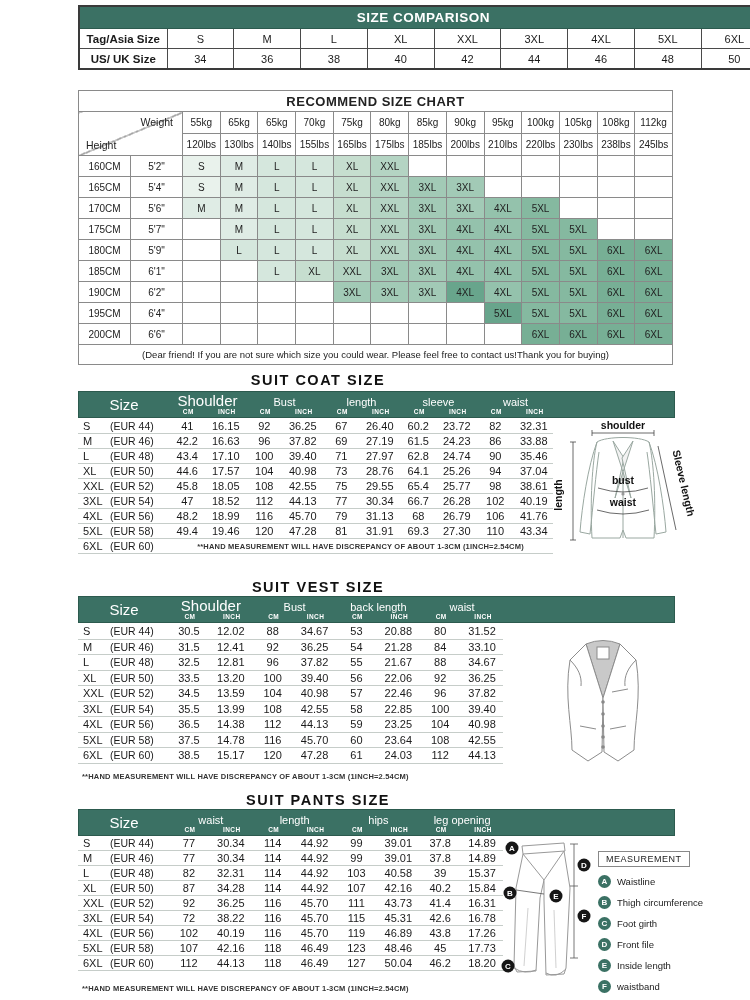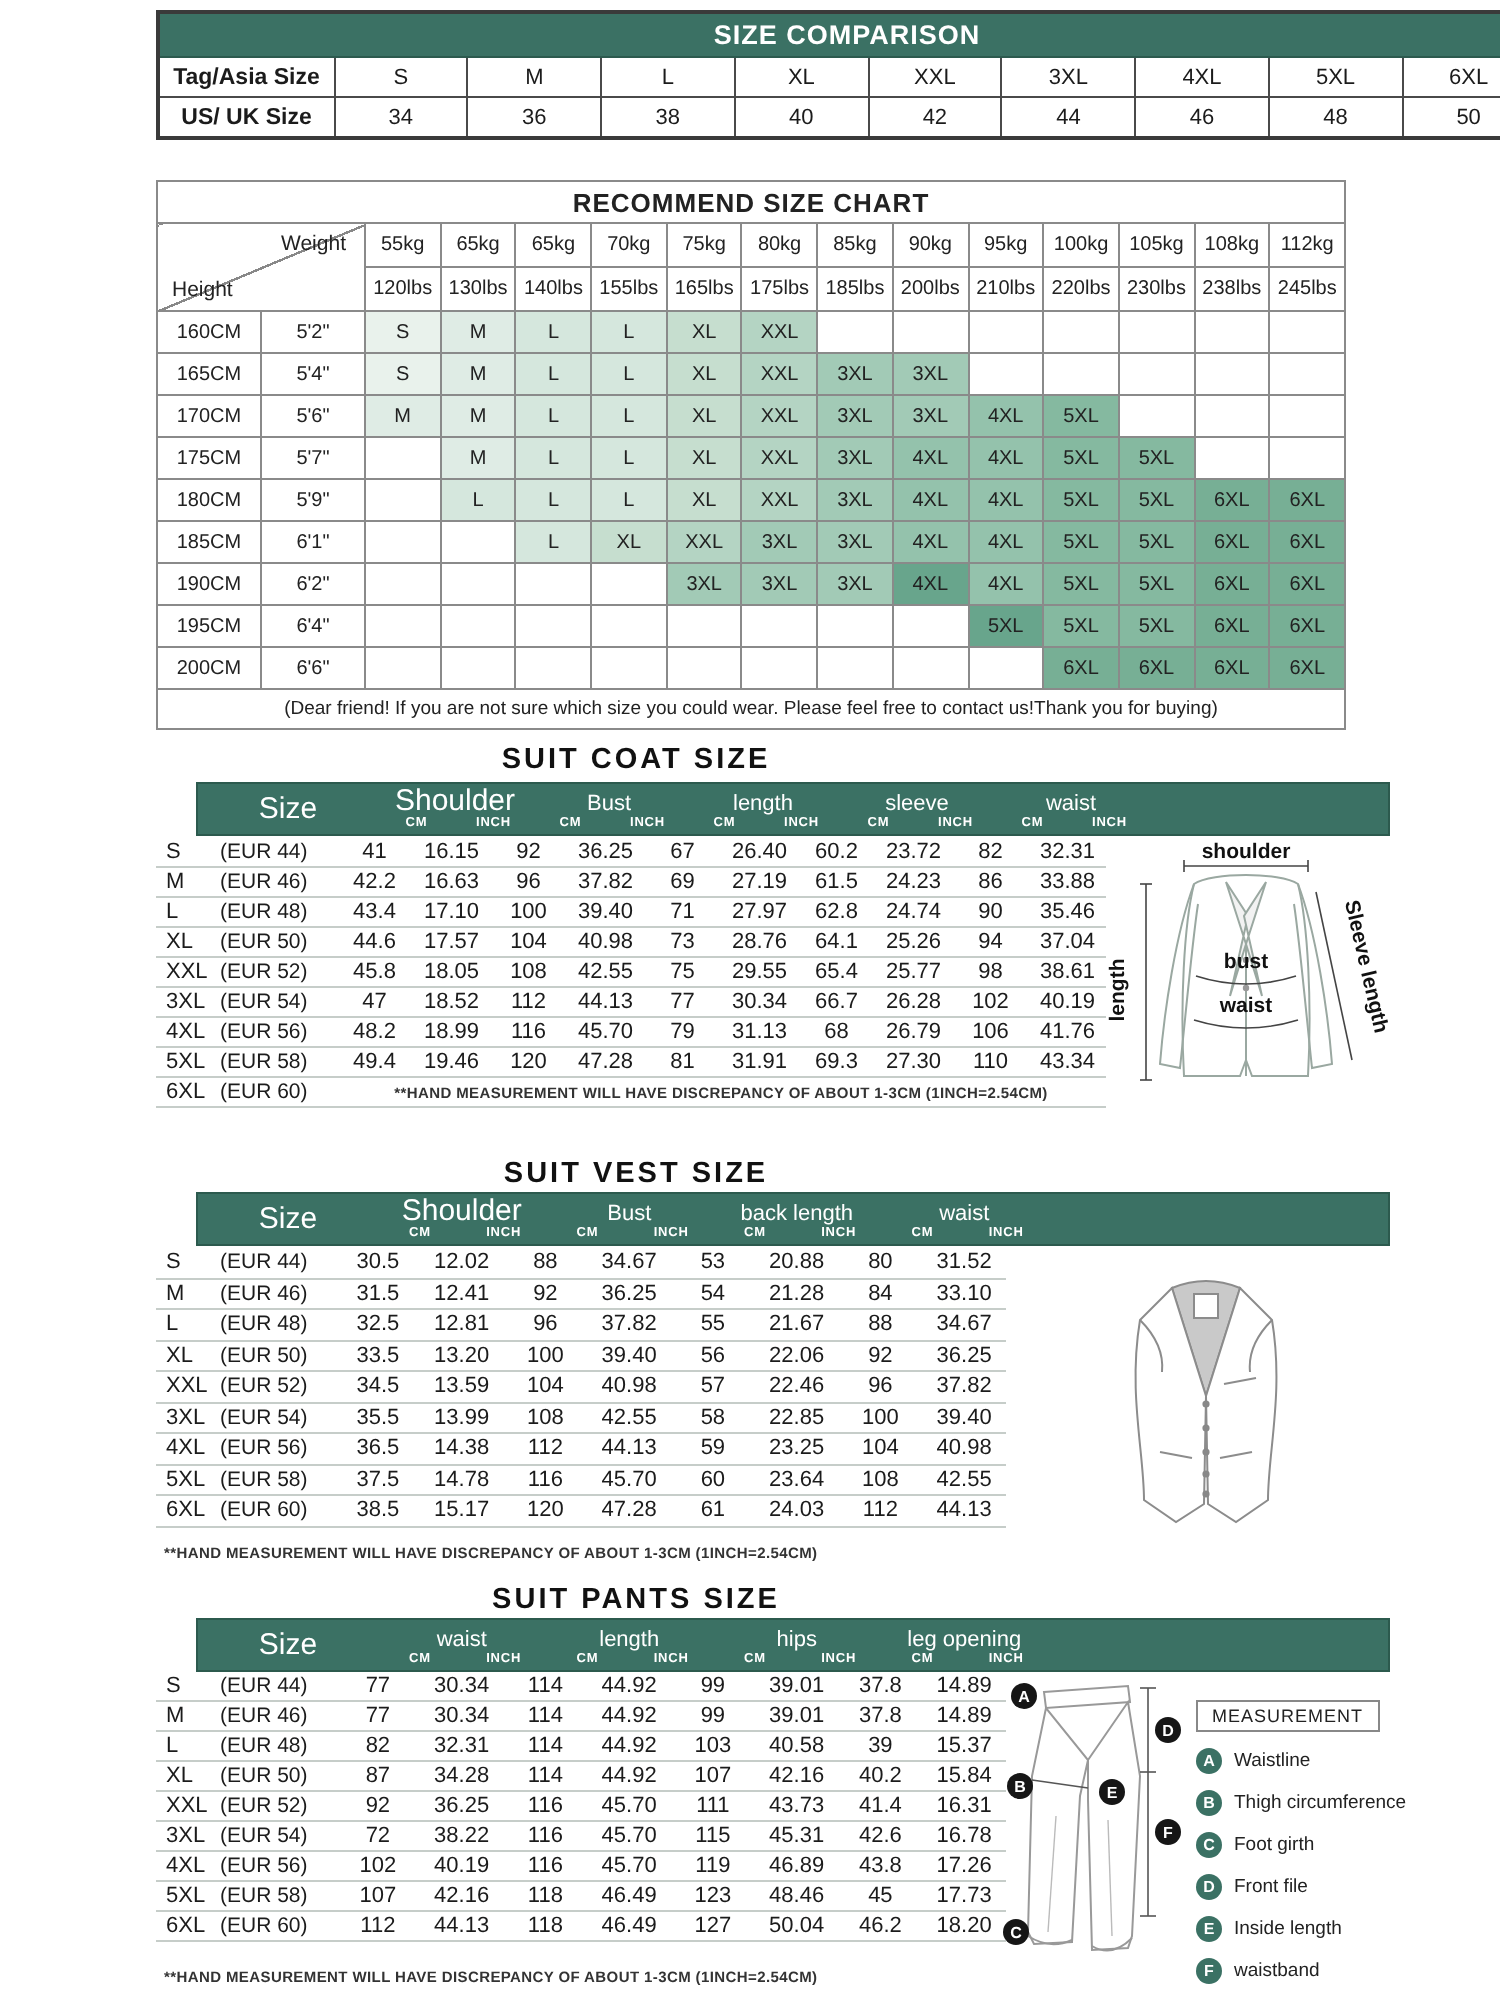--- a/index.html
+++ b/index.html
@@ -28,21 +28,21 @@
   #t2 .diag{position:relative; background:
      linear-gradient(to bottom right, transparent calc(50% - .6px), #888 calc(50% - .6px),
                      #888 calc(50% + .6px), transparent calc(50% + .6px));}
   #t2 .diag .w{position:absolute; top:4px; right:9px; font-size:10.5px;}
   #t2 .diag .h{position:absolute; bottom:4px; left:7px; font-size:10.5px;}
 
   
   .sec-title{left:78px; width:480px; text-align:center; font-size:14.5px; font-weight:bold;
              letter-spacing:1.5px; color:#111;}
   .mhead{left:78px; width:597px; height:27px; background:var(--accent); color:#fff;
-         display:flex; border:1px solid var(--accent-border); box-sizing:border-box;margin-left:20px;}
+         display:flex; border:1px solid var(--accent-border); box-sizing:border-box;}
   .mh-size{width:90px; display:flex; align-items:center; justify-content:center; font-size:15px;}
   .mh-groups{display:flex;}
   .g-coat{width:385px;} .g-vest{width:335px;} .g-pants{width:335px;}
   .mh-group{flex:1; display:flex; flex-direction:column; justify-content:flex-end;}
   .mh-gl{text-align:center; font-size:11px; line-height:12px;}
   .mh-gl.big{font-size:15px; line-height:15px;}
   .mh-sub{display:flex;}
   .mh-sub span{flex:1; text-align:center; font-size:6.5px; font-weight:bold;
                letter-spacing:.4px; padding-bottom:2px;}
   .mrows{left:78px;}

